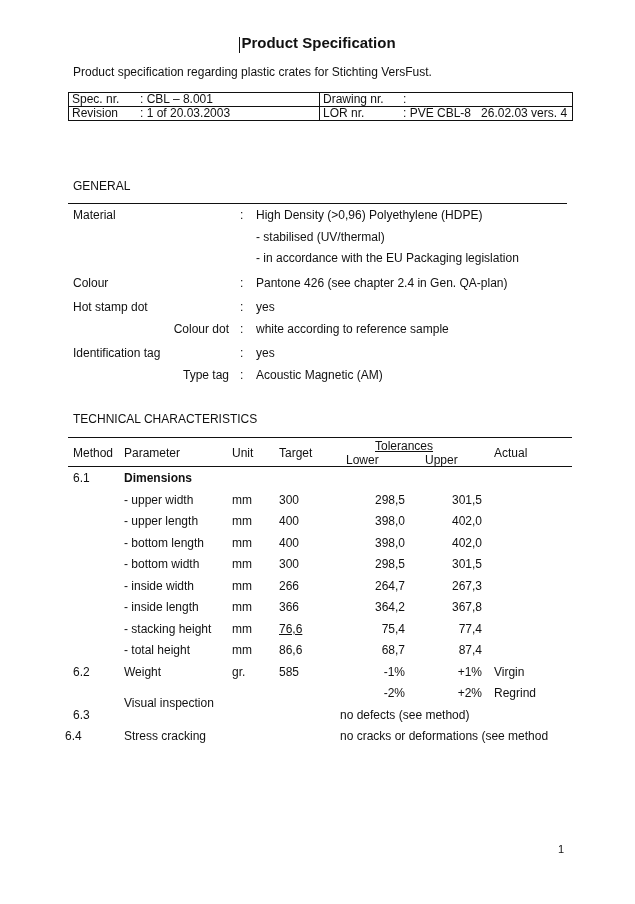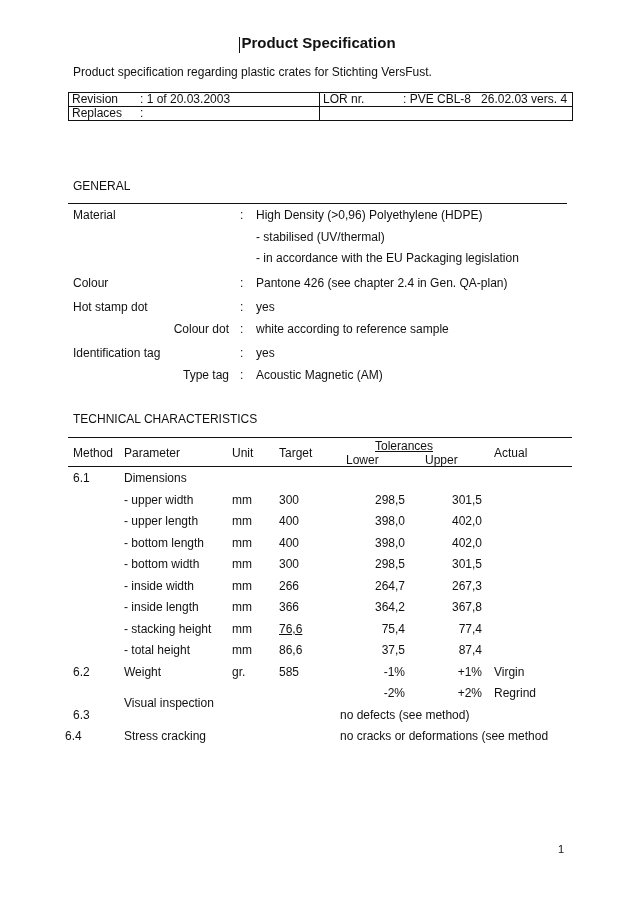--- a/index.html
+++ b/index.html
@@ -32,26 +32,26 @@
 </style>
 </head>
 <body>
 
 <div class="abs title"><span class="caret"></span><span>Product Specification</span></div>
 <div class="abs intro">Product specification regarding plastic crates for Stichting VersFust.</div>
 
 <table class="htable">
   <tbody>
   <tr>
+    <td class="l"><span class="lab">Spec. nr.</span><span>: CBL – 8.001</span></td>
+    <td><span class="lab" style="width:80px">Drawing nr.</span><span>:</span></td>
+  </tr>
+  <tr>
     <td class="l"><span class="lab">Revision</span><span>: 1 of 20.03.2003</span></td>
     <td><span class="lab" style="width:80px">LOR nr.</span><span style="white-space:pre">: PVE CBL-8   26.02.03 vers. 4</span></td>
-  </tr>
-  <tr>
-    <td class="l"><span class="lab">Replaces</span><span>:</span></td>
-    <td><span></span></td>
   </tr>
 </tbody>
   </table>
 
 <div class="abs section" style="top:179px">GENERAL</div>
 <div class="rule" style="left:68px; width:499px; top:203px"></div>
 
 <div class="abs gen-label" style="top:208px">Material</div>
 <div class="abs colon" style="top:208px">:</div>
 <div class="abs gen-val" style="top:208px">High Density (&gt;0,96) Polyethylene (HDPE)</div>
@@ -87,21 +87,21 @@
 <div class="abs th" style="left:279px; top:446px">Target</div>
 <div class="abs th tol-title">Tolerances</div>
 <div class="abs th" style="left:346px; top:453px">Lower</div>
 <div class="abs th" style="left:425px; top:453px">Upper</div>
 <div class="abs th" style="left:494px; top:446px">Actual</div>
 <div class="rule" style="left:68px; width:504px; top:466px"></div>
 
 <div id="tech-rows">
     <div>
       <div class="abs " style="top: 471px; left: 73px;">6.1</div>
-      <div class="abs " style="top: 471px; left: 124px;">Dimensions</div>
+      <div class="abs " style="top: 471px; left: 124px; font-weight: bold;">Dimensions</div>
       <div class="abs " style="top: 471px; left: 232px;"></div>
       <div class="abs " style="top: 471px; left: 279px;"></div>
       <div class="abs num" style="top: 471px; left: 345px; width: 60px;"></div>
       <div class="abs num" style="top: 471px; left: 422px; width: 60px;"></div>
       <div class="abs " style="top: 471px; left: 494px;"></div>
     </div>
     <div>
       <div class="abs " style="top: 493px; left: 73px;"></div>
       <div class="abs " style="top: 493px; left: 124px;">- upper width</div>
       <div class="abs " style="top: 493px; left: 232px;">mm</div>
@@ -162,21 +162,21 @@
       <div class="abs " style="top: 622px; left: 279px; text-decoration: underline;">76,6</div>
       <div class="abs num" style="top: 622px; left: 345px; width: 60px;">75,4</div>
       <div class="abs num" style="top: 622px; left: 422px; width: 60px;">77,4</div>
       <div class="abs " style="top: 622px; left: 494px;"></div>
     </div>
     <div>
       <div class="abs " style="top: 643px; left: 73px;"></div>
       <div class="abs " style="top: 643px; left: 124px;">- total height</div>
       <div class="abs " style="top: 643px; left: 232px;">mm</div>
       <div class="abs " style="top: 643px; left: 279px;">86,6</div>
-      <div class="abs num" style="top: 643px; left: 345px; width: 60px;">37,5</div>
+      <div class="abs num" style="top: 643px; left: 345px; width: 60px;">68,7</div>
       <div class="abs num" style="top: 643px; left: 422px; width: 60px;">87,4</div>
       <div class="abs " style="top: 643px; left: 494px;"></div>
     </div>
     <div>
       <div class="abs " style="top: 665px; left: 73px;">6.2</div>
       <div class="abs " style="top: 665px; left: 124px;">Weight</div>
       <div class="abs " style="top: 665px; left: 232px;">gr.</div>
       <div class="abs " style="top: 665px; left: 279px;">585</div>
       <div class="abs num" style="top: 665px; left: 345px; width: 60px;">-1%</div>
       <div class="abs num" style="top: 665px; left: 422px; width: 60px;">+1%</div>

